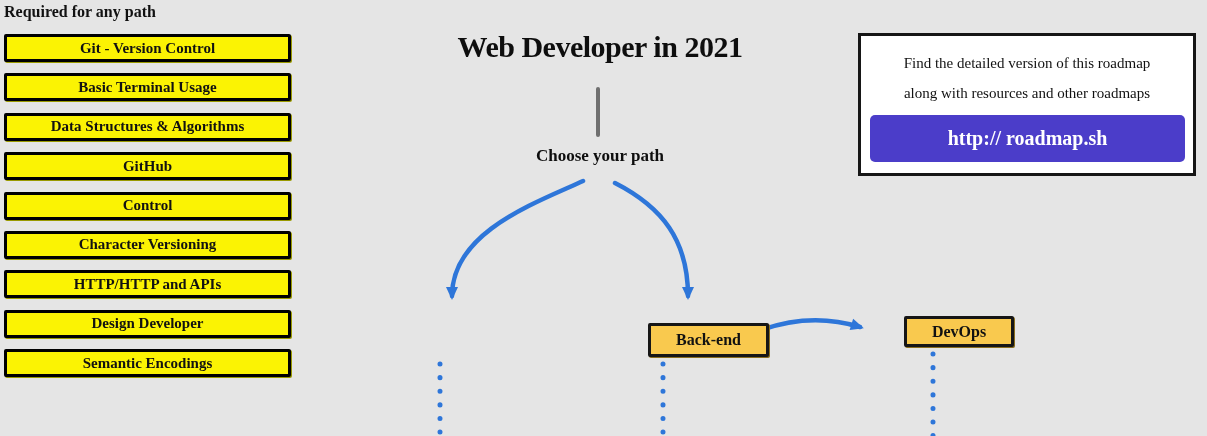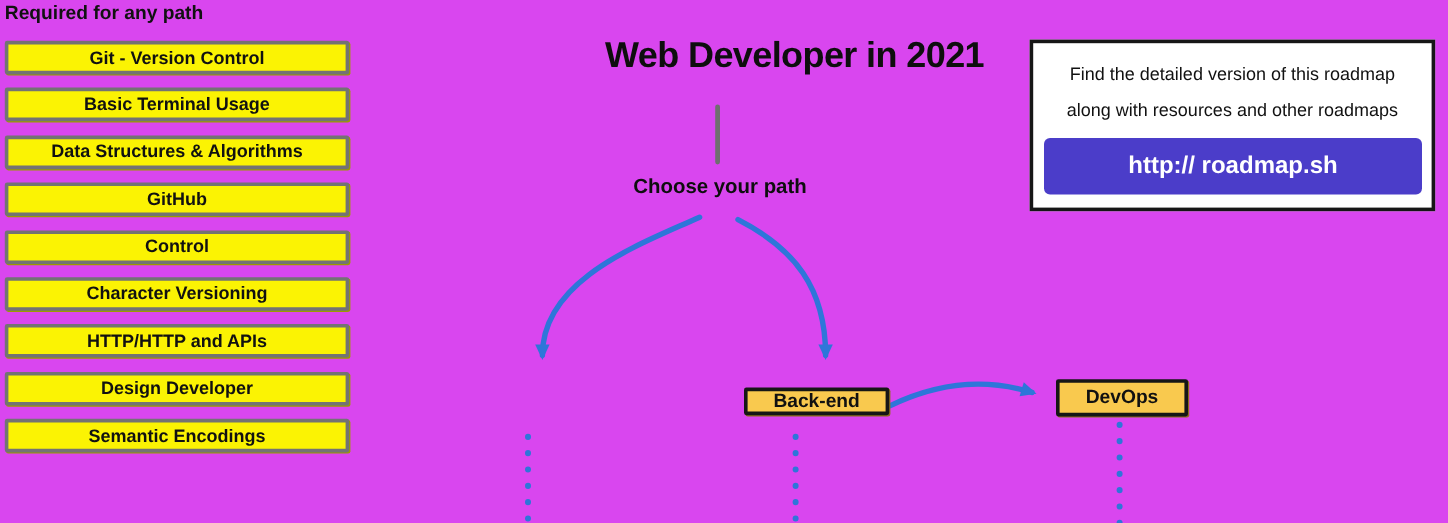--- a/index.html
+++ b/index.html
@@ -1,47 +1,47 @@
 <!DOCTYPE html>
 <html><head>
 <meta charset="utf-8">
 <style>
   * { margin: 0; padding: 0; box-sizing: border-box; }
   html, body { background: #ffffff; }
   .stage {
     position: relative;
     width: 1207px;
     height: 436px;
-    background: #d946ef;
-    font-family: Liberation Sans, sans-serif;
+    background: #e5e5e5;
+    font-family: Liberation Serif, serif;
     overflow: hidden;
   }
 
   
   .required { position: absolute; left: 4px; top: 3px; width: 288px; }
   .required h2 {
     font-size: 16px; font-weight: bold; color: #111;
     margin: 0 0 13px 0; letter-spacing: 0px;
   }
   .req-list { display: flex; flex-direction: column; gap: 11.4px; }
   .req-box {
     width: 287px; height: 28px;
     background: #fbf303;
-    border: 3px solid #737373;
+    border: 3px solid #000000;
     border-radius: 2px;
     display: flex; align-items: center; justify-content: center;
     font-size: 15px; font-weight: bold; color: #111;
     box-shadow: 1px 1px 0 #9a9a00;
     cursor: pointer;
   }
 
   
   .title {
     position: absolute; left: 380px; top: 30px; width: 440px;
-    text-align: right; font-size: 30px; font-weight: bold; color: #0e0e0e;
+    text-align: center; font-size: 30px; font-weight: bold; color: #0e0e0e;
     letter-spacing: -0.5px;
   }
   .vline {
     position: absolute; left: 596px; top: 87px;
     width: 4px; height: 50px; background: #6f6f6f; border-radius: 2px;
   }
   .choose {
     position: absolute; left: 480px; top: 146px; width: 240px;
     text-align: center; font-size: 17px; font-weight: bold; color: #0e0e0e;
   }
@@ -57,22 +57,22 @@
     position: absolute;
     background: #f9c94e;
     border: 3px solid #161616;
     border-radius: 2px;
     display: flex; align-items: center; justify-content: center;
     font-size: 16px; font-weight: bold; color: #111;
     box-shadow: 1px 1px 0 #8a6d1d;
     cursor: pointer;
   }
   .node.frontend { left: 373px; top: 322px; width: 134px; height: 30px; }
-  .node.backend  { left: 620px; top: 323px; width: 121px; height: 23px; }
-  .node.devops   { left: 880px; top: 316px; width: 110px; height: 31px; }
+  .node.backend  { left: 648px; top: 323px; width: 121px; height: 34px; }
+  .node.devops   { left: 904px; top: 316px; width: 110px; height: 31px; }
 
   
   .info {
     position: absolute; left: 858px; top: 33px; width: 338px; height: 143px;
     background: #ffffff; border: 3px solid #161616;
     text-align: center;
   }
   .info p {
     font-size: 15px; color: #111; font-weight: 500;
     line-height: 30px;

